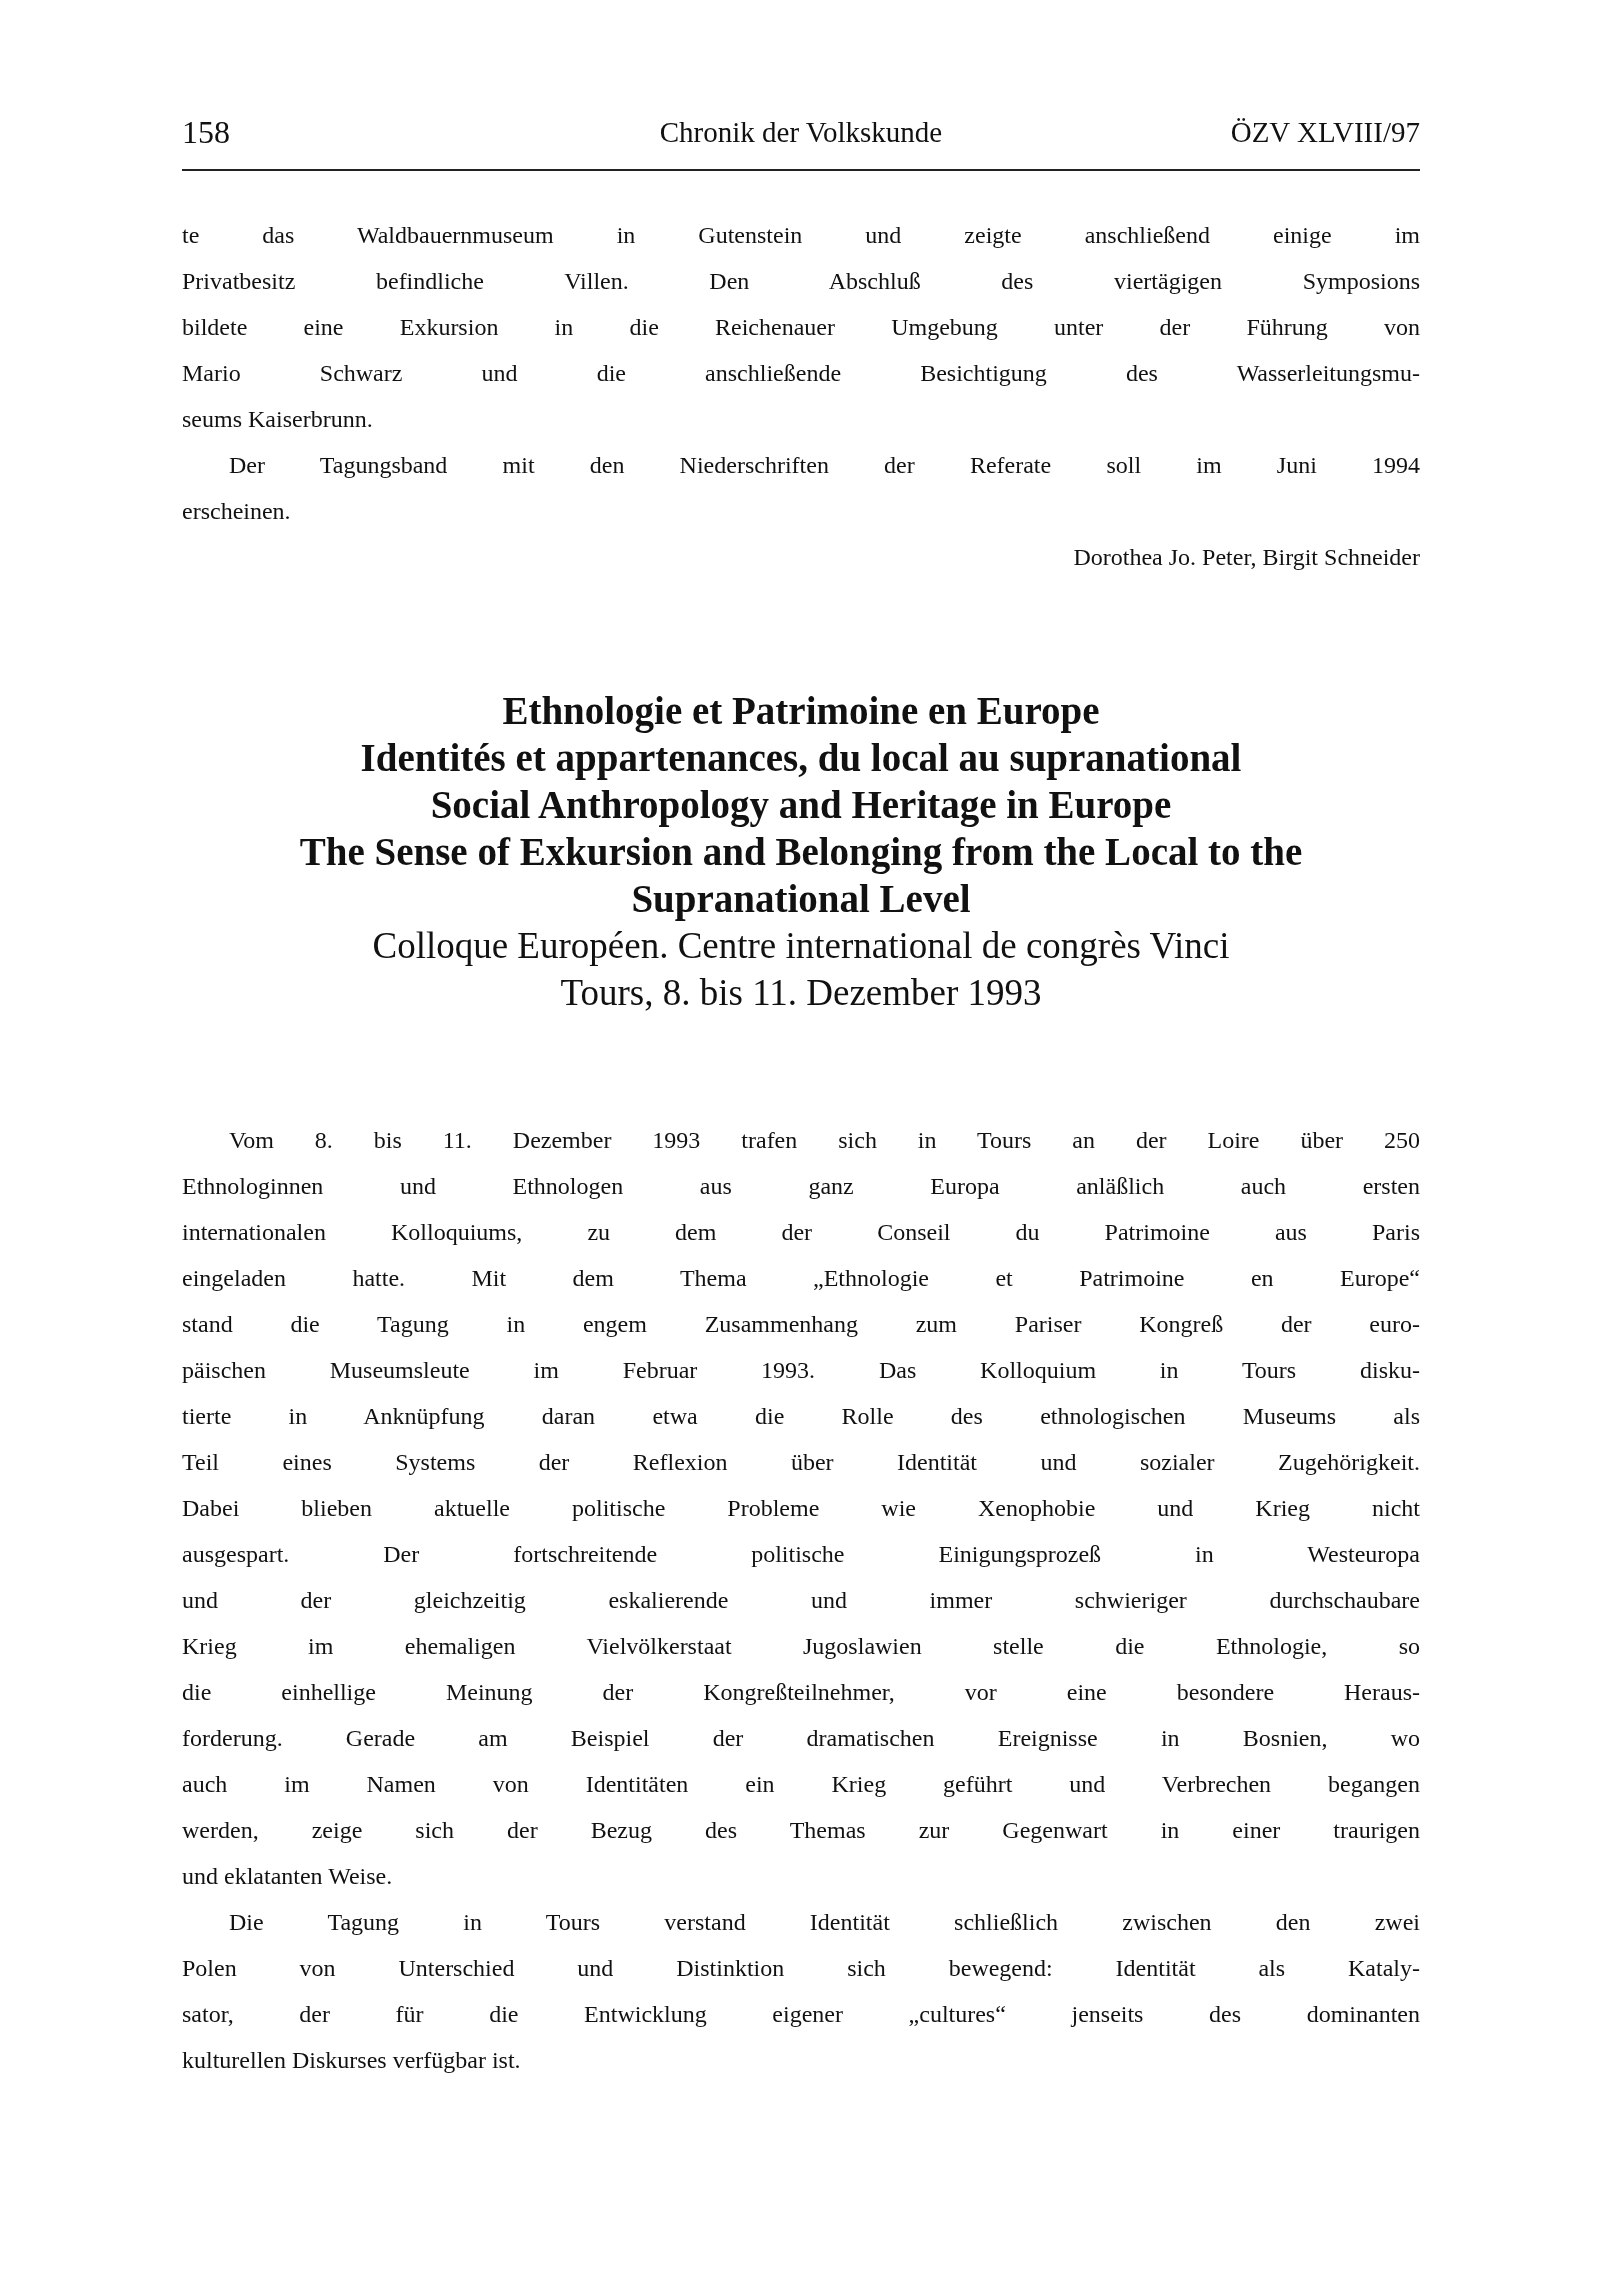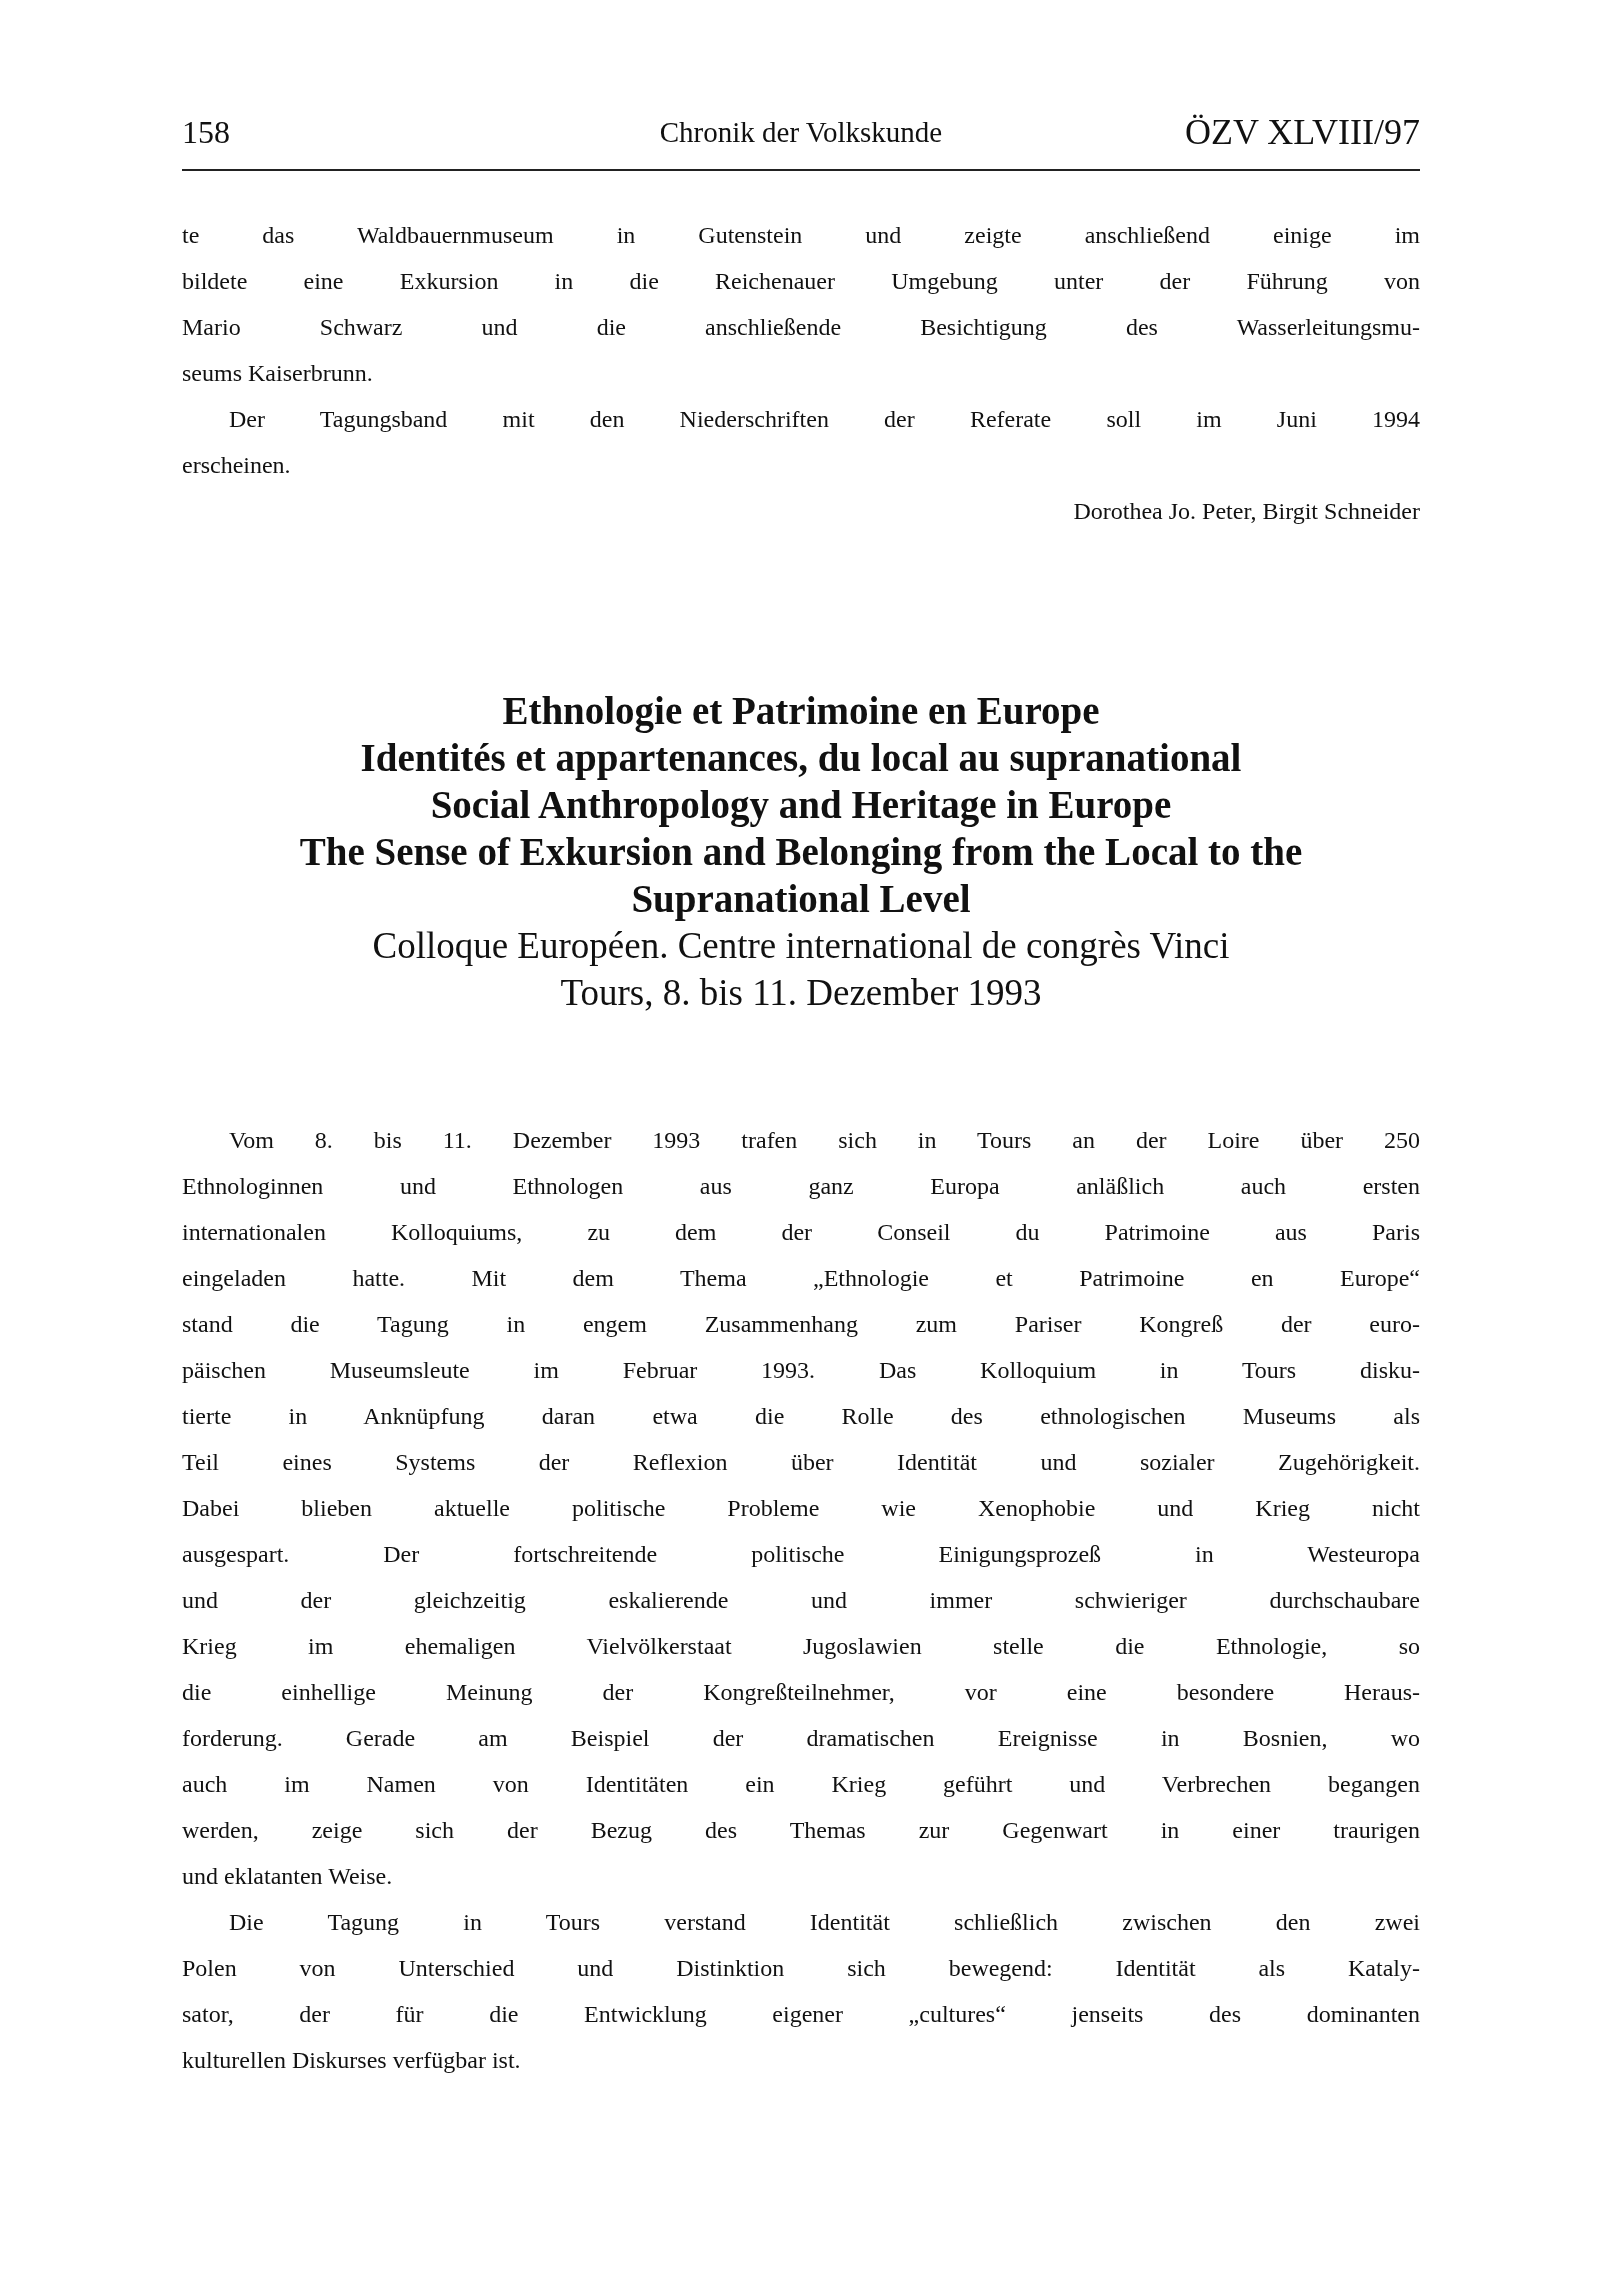--- a/index.html
+++ b/index.html
@@ -4,21 +4,21 @@
 <style>
   html, body { margin: 0; padding: 0; background: #ffffff; }
   body { width: 1621px; height: 2295px; position: relative; overflow: hidden;
          font-family: "Liberation Serif", "DejaVu Serif", serif; color: #111; }
   .page { position: absolute; left: 182px; top: 0; width: 1238px; }
 
   .header { position: absolute; top: 112px; left: 0; width: 1238px; height: 41px;
             font-size: 32px; line-height: 41px; }
   .header .pg { position: absolute; left: 0; top: 0; }
   .header .run { position: absolute; left: 0; right: 0; text-align: center; font-size: 29px; }
-  .header .vol { position: absolute; right: 0; top: 0; font-size: 36px; }
+  .header .vol { position: absolute; right: 0; top: 0; font-size: 29px; }
   .rule { position: absolute; top: 169px; left: 0; width: 1238px; height: 2.4px; background: #222; }
 
   .block { position: absolute; left: 0; width: 1238px; }
   .line { font-size: 24px; line-height: 46px; height: 46px; white-space: nowrap;
           text-align: justify; text-align-last: justify; }
   .line.last { text-align-last: left; }
   .line.indent { padding-left: 47px; }
   .line.right { text-align: right; text-align-last: right; }
 
   .title-block { position: absolute; left: 0; top: 687px; width: 1238px; text-align: center; }
@@ -32,20 +32,21 @@
 
   <div class="header">
     <span class="pg">158</span>
     <span class="run">Chronik der Volkskunde</span>
     <span class="vol">ÖZV XLVIII/97</span>
   </div>
   <div class="rule"></div>
 
   <div class="block" style="top:212px;">
     <div class="line">te das Waldbauernmuseum in Gutenstein und zeigte anschließend einige im</div>
+    <div class="line">Privatbesitz befindliche Villen. Den Abschluß des viertägigen Symposions</div>
     <div class="line">bildete eine Exkursion in die Reichenauer Umgebung unter der Führung von</div>
     <div class="line">Mario Schwarz und die anschließende Besichtigung des Wasserleitungsmu-</div>
     <div class="line last">seums Kaiserbrunn.</div>
     <div class="line indent">Der Tagungsband mit den Niederschriften der Referate soll im Juni 1994</div>
     <div class="line last">erscheinen.</div>
     <div class="line right">Dorothea Jo. Peter, Birgit Schneider</div>
   </div>
 
   <div class="title-block">
     <div class="t-line">Ethnologie et Patrimoine en Europe</div>

